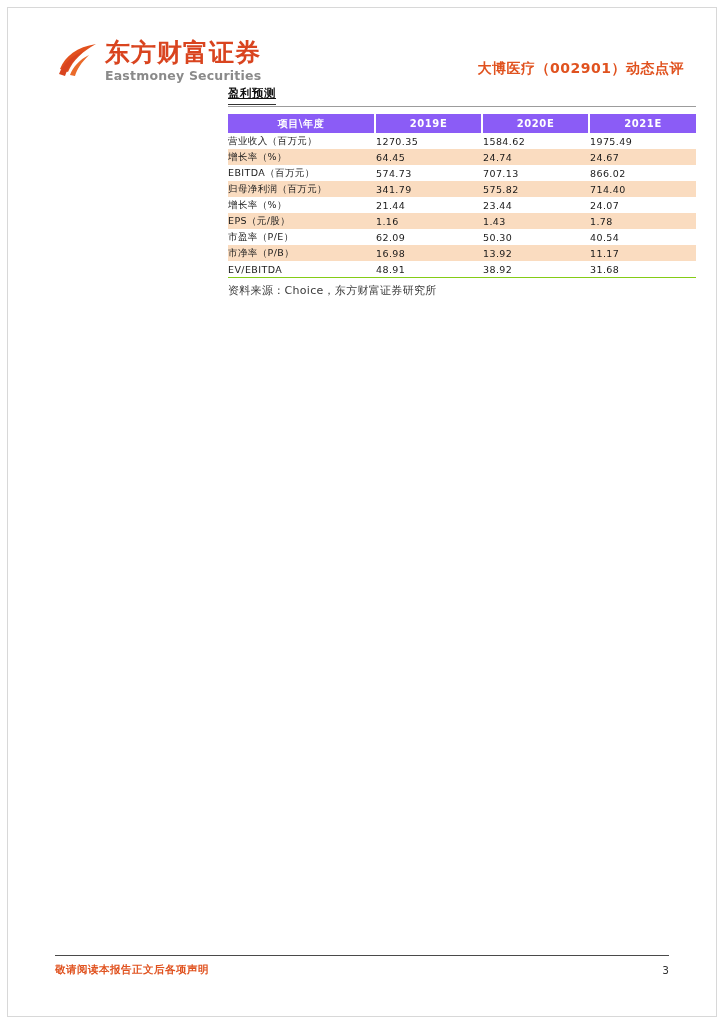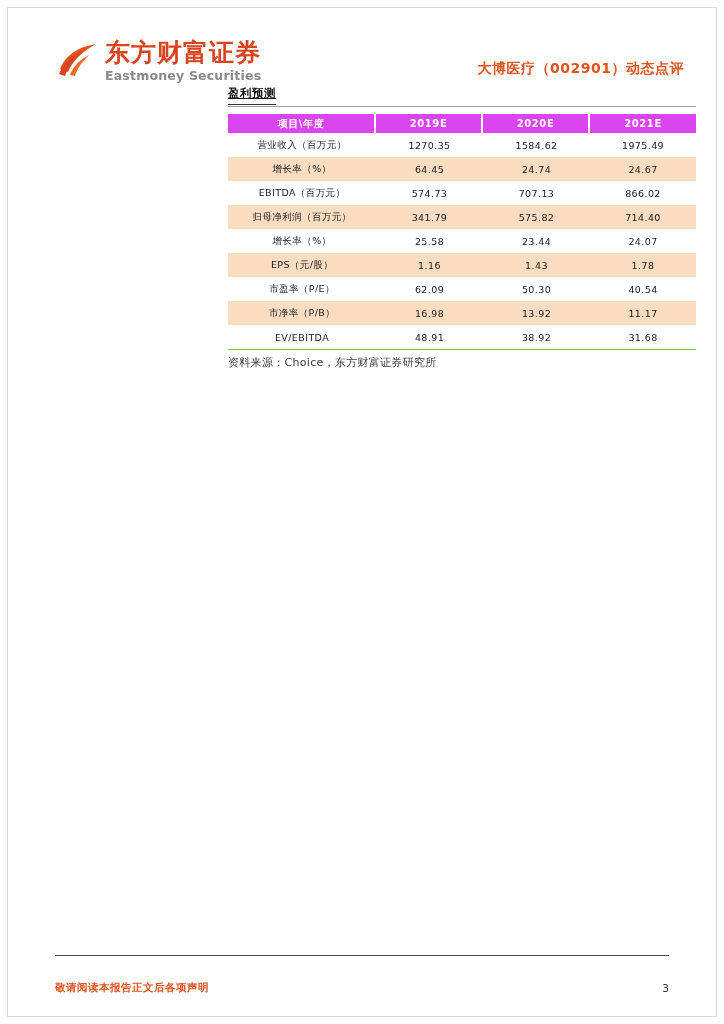--- a/index.html
+++ b/index.html
@@ -119,37 +119,37 @@
     border-collapse: separate;
     border-spacing: 0;
     table-layout: fixed;
   }
   .fin-table col.c0 { width: 148px; }
   .fin-table col.c1 { width: 107px; }
   .fin-table col.c2 { width: 107px; }
   .fin-table col.c3 { width: 106px; }
 
   .fin-table th {
-    background: #d946ef;
+    background: #8b5cf6;
     color: #ffffff;
     font-size: 10px;
     font-weight: bold;
     text-align: center;
     height: 19px;
     padding: 0;
     letter-spacing: 0.6px;
     border-right: 2px solid #ffffff;
   }
   .fin-table th:last-child { border-right: none; }
 
   .fin-table td {
     font-size: 9.5px;
     color: #1a1a1a;
-    text-align: center;
-    height: 24px;
+    text-align: left;
+    height: 16px;
     padding: 0;
     letter-spacing: 0.4px;
     white-space: nowrap;
   }
   .fin-table tr.odd td { background: #ffffff; }
   .fin-table tr.even td { background: #fadcc0; }
   .fin-table tr.last td { border-bottom: 1px solid #84cc16; }
 
   .source-note {
     margin-top: 5px;
@@ -164,21 +164,21 @@
     left: 55px;
     top: 955px;
     width: 614px;
   }
   .footer-rule {
     width: 100%;
     height: 1px;
     background: #4a4a4a;
   }
   .footer-row {
-    margin-top: 25px;
+    margin-top: 7px;
     display: flex;
     align-items: center;
     justify-content: space-between;
   }
   .footer-text {
     font-size: 10.5px;
     font-weight: bold;
     color: #e0521f;
     letter-spacing: 0.5px;
   }
@@ -247,21 +247,21 @@
             <td>866.02</td>
           </tr>
           <tr class="even">
             <td>归母净利润（百万元）</td>
             <td>341.79</td>
             <td>575.82</td>
             <td>714.40</td>
           </tr>
           <tr class="odd">
             <td>增长率（%）</td>
-            <td>25.58</td>
+            <td>21.44</td>
             <td>23.44</td>
             <td>24.07</td>
           </tr>
           <tr class="even">
             <td>EPS（元/股）</td>
             <td>1.16</td>
             <td>1.43</td>
             <td>1.78</td>
           </tr>
           <tr class="odd">

